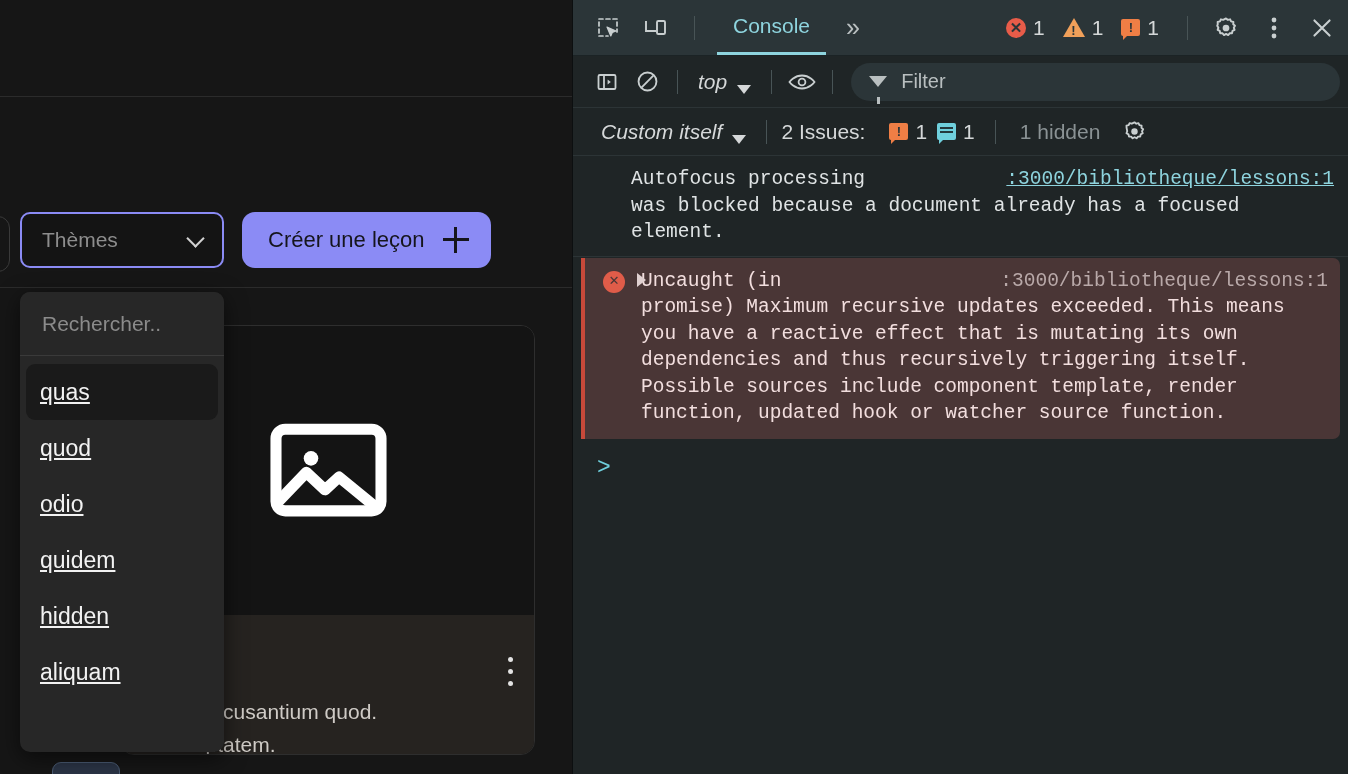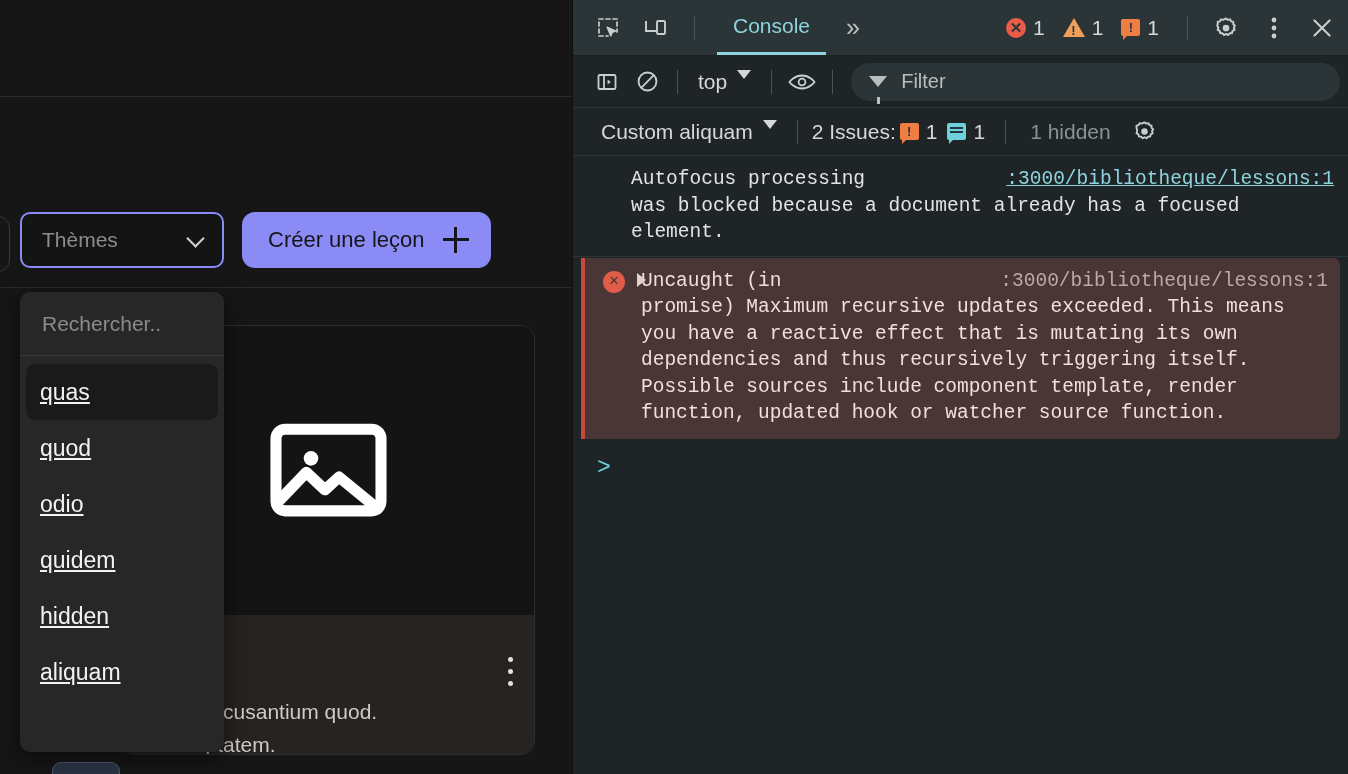--- a/index.html
+++ b/index.html
@@ -153,22 +153,22 @@
   .info-sq::before{content:"";position:absolute;left:3px;top:4px;width:13px;height:2px;background:#23393d;
              box-shadow:0 4px 0 #23393d;}
   .info-sq::after{ content:""; position:absolute; left:2px; bottom:-4px;
              width:0;height:0;border-left:5px solid #6fd0dd;
              border-bottom:5px solid transparent;}
 
   .dev-row2 {
     height:52px; display:flex; align-items:center;
     background:#1f2526; border-bottom:1px solid #2c3436; padding:0 8px 0 14px;
   }
-  .topsel { display:flex; align-items:flex-start; gap:10px; font-size:21px;
-            color:#d5d8d9; padding:0 10px; cursor:pointer;}
+  .topsel { display:flex; align-items:flex-end; gap:10px; font-size:21px;
+            color:#d5d8d9; padding:0 10px; cursor:pointer;font-style:italic;}
   .tri-d { width:0;height:0;border-left:7px solid transparent;
            border-right:7px solid transparent;border-top:9px solid #d5d8d9;}
   .filterbox {
     flex:1 1 auto; height:38px; background:#2b3538; border-radius:19px;
     display:flex; align-items:center; gap:14px; padding:0 18px;
     color:#b9bfc0; font-size:20px; margin-left:8px; cursor:text;
   }
   .funnel { width:0;height:0;border-left:9px solid transparent;
             border-right:9px solid transparent; border-top:11px solid #b9bfc0;
             position:relative;}
@@ -368,25 +368,25 @@
       </div>
       <span class="vdiv"></span>
       <div class="filterbox">
         <span class="funnel"></span>
         <span>Filter</span>
       </div>
     </div>
 
     <div class="dev-row3">
       <div class="topsel">
-        <span>Custom aliquam</span>
+        <span>Custom itself</span>
         <span class="tri-d"></span>
       </div>
       <span class="vdiv"></span>
-      <span style="margin:0 4px 0 4px;">2 Issues:</span>
+      <span style="margin:0 24px 0 4px;">2 Issues:</span>
       <div class="cnt">
         <span class="issue-sq">!</span>
         <span>1</span>
       </div>
       <div class="cnt">
         <span class="info-sq"></span>
         <span>1</span>
       </div>
       <span class="vdiv"></span>
       <span class="hidden-txt" style="margin:0 14px;">1 hidden</span>

